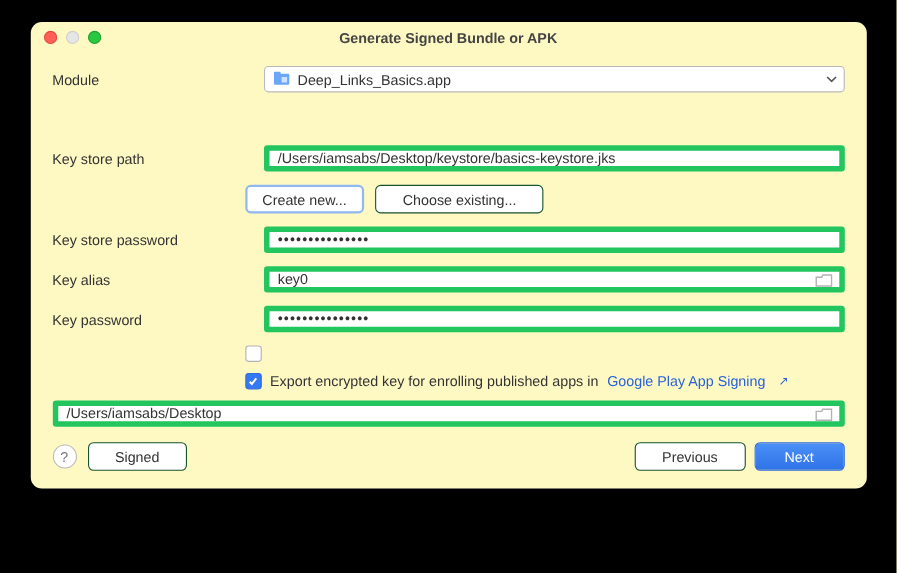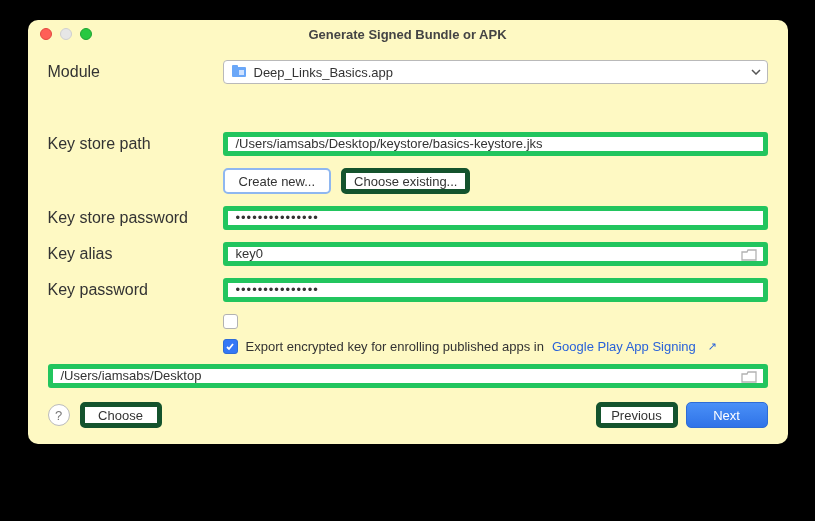--- a/index.html
+++ b/index.html
@@ -50,22 +50,22 @@
     }
     .content {
       padding: 12px 20px 16px 20px;
     }
     .row {
       display: flex;
       align-items: center;
       margin-bottom: 12px;
     }
     .label {
-      width: 175px;
-      font-size: 16px;
+      width: 192px;
+      font-size: 13px;
       color: #333;
     }
     .field {
       flex: 1;
     }
     .select {
       width: 100%;
       height: 24px;
       background: #fff;
       border: 1px solid #b9b9b9;
@@ -108,23 +108,23 @@
     }
     .gap-large { height: 36px; }
     .btnrow {
       display: flex;
       gap: 10px;
       margin-bottom: 12px;
       padding-left: 175px;
     }
     .btn {
       height: 26px;
-      padding: 0 8px;
+      padding: 0 24px;
       background: #fff;
-      border: 5px solid #14532d;
+      border: 1px solid #14532d;
       border-radius: 5px;
       font-size: 13px;
       color: #333;
       display: inline-flex;
       align-items: center;
       justify-content: center;
       cursor: pointer;
     }
     .btn.primary-outline {
       border: 2px solid #8fb7f0;
@@ -294,20 +294,20 @@
             <svg width="16" height="12" viewBox="0 0 16 12">
                 <path d="M1 3 h5 l1 -2 h8 v10 h-14 z" fill="none" stroke="#b2b2b2" stroke-width="1.3"></path>
               </svg>
           </span>
         </div>
       </div>
     </div>
 
     <div class="footer">
       <div class="help">?</div>
-      <button class="btn">Choose</button>
+      <button class="btn">Signed</button>
       <div class="spacer"></div>
       <button class="btn">Previous</button>
       <button class="btn primary" style="margin-left:8px">Next</button>
     </div>
 
   </div>
 </div>
 
 </body></html>

